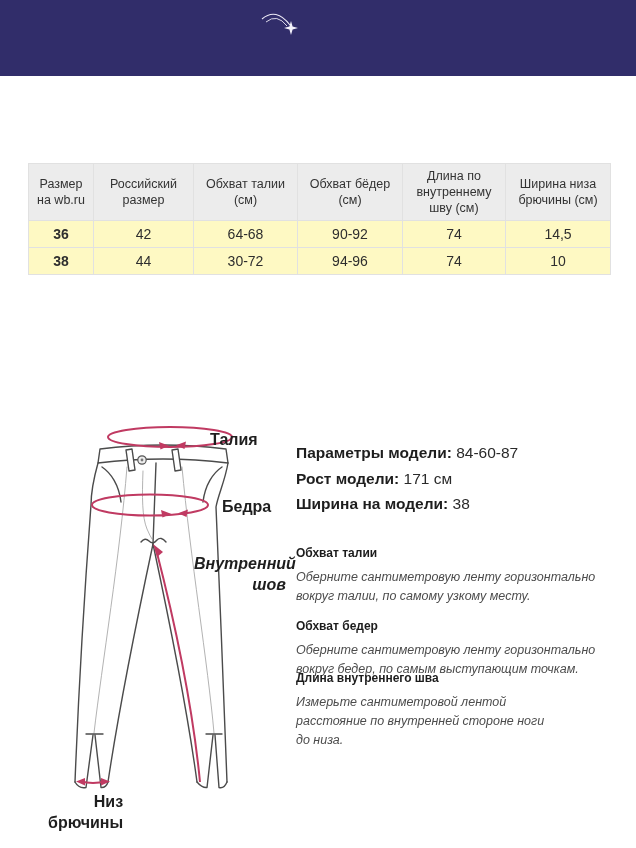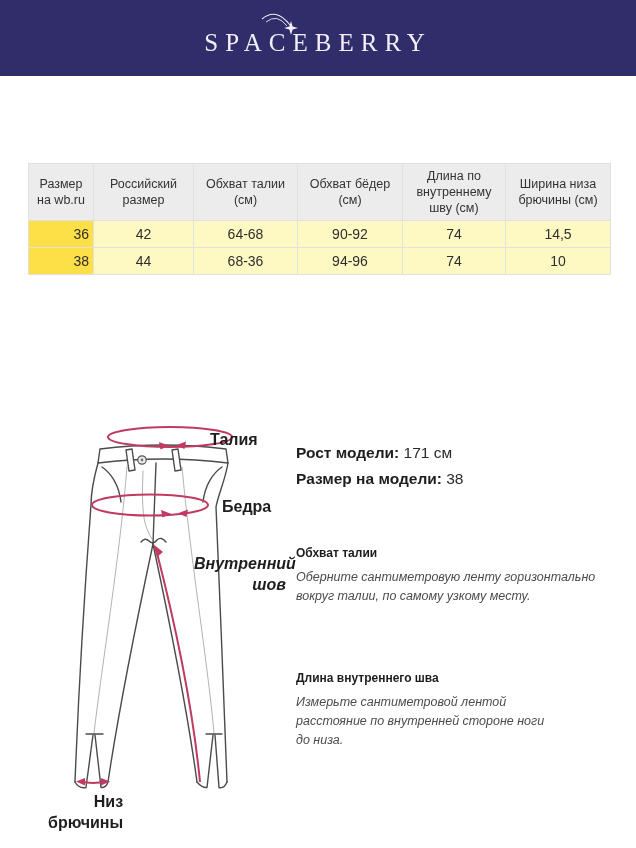--- a/index.html
+++ b/index.html
@@ -37,21 +37,21 @@
   }
   .size-table th{
     background:var(--table-header-bg);
     font-size:12.5px;line-height:16px;font-weight:500;color:#333333;
     height:54px;padding:4px 6px;
   }
   .size-table td{
     font-size:14px;color:#2e2e2e;height:27px;background:#fef9c3;padding:2px 4px;
   }
   .size-table td.first-col{
-    background:#fde047;font-weight:normal;text-align:right;
+    background:#fef9c3;font-weight:bold;
   }
   
   .diagram{position:absolute;left:0;top:0;}
   .sketch-svg{position:absolute;left:30px;top:415px;}
   .diagram-label{
     position:absolute;font-size:16px;font-weight:bold;color:#1e1e1e;line-height:21px;text-align:right;
   }
   .lbl-waist{left:210px;top:429px;}
   .lbl-hips{left:222px;top:496px;}
   .lbl-inseam{left:194px;top:553px;width:92px;font-style:italic;}
@@ -73,21 +73,20 @@
 <body>
 
 <div class="page">
 
   <div class="brand-header">
     <svg class="star-svg" width="48" height="32" viewBox="0 0 48 32">
       <path d="M4,13 Q18,1 32,19" fill="none" stroke="#eceaf6" stroke-width="1.1"></path>
       <path d="M8,16 Q19,7 29,20" fill="none" stroke="#eceaf6" stroke-width="0.9"></path>
       <polygon points="33,15 34.6,20.4 40,22 34.6,23.6 33,29 31.4,23.6 26,22 31.4,20.4" fill="#f3f1fb"></polygon>
     </svg>
-    <div class="brand-logo">SPACEBERRY</div>
   </div>
 
   <table class="size-table">
     <colgroup>
       <col style="width:65px">
         <col style="width:100px">
         <col style="width:104px">
       <col style="width:105px">
         <col style="width:103px">
         <col style="width:105px">
@@ -107,21 +106,21 @@
         <td class="first-col">36</td>
         <td>42</td>
         <td>64-68</td>
         <td>90-92</td>
         <td>74</td>
         <td>14,5</td>
       </tr>
       <tr>
         <td class="first-col">38</td>
         <td>44</td>
-        <td>68-36</td>
+        <td>30-72</td>
         <td>94-96</td>
         <td>74</td>
         <td>10</td>
       </tr>
     </tbody>
   </table>
 
   <div class="diagram">
     <svg class="sketch-svg" width="280" height="400" viewBox="0 0 280 400">
 
@@ -170,31 +169,39 @@
       </g>
     </svg>
     <span class="diagram-label lbl-waist">Талия</span>
     <span class="diagram-label lbl-hips">Бедра</span>
     <span class="diagram-label lbl-inseam">Внутренний шов</span>
     <span class="diagram-label lbl-hem">Низ брючины</span>
   </div>
 
   <div class="model-info">
     <div class="model-row">
+      <span class="mlabel">Параметры модели:</span>
+      <span class="mvalue">84-60-87</span>
+    </div>
+    <div class="model-row">
       <span class="mlabel">Рост модели:</span>
       <span class="mvalue">171 см</span>
     </div>
     <div class="model-row">
-      <span class="mlabel">Размер на модели:</span>
+      <span class="mlabel">Ширина на модели:</span>
       <span class="mvalue">38</span>
     </div>
   </div>
 
   <div class="guide-section gs-1">
     <div class="guide-title">Обхват талии</div>
     <div class="guide-text">Оберните сантиметровую ленту горизонтально вокруг талии, по самому узкому месту.</div>
   </div>
+  <div class="guide-section gs-2">
+    <div class="guide-title">Обхват бедер</div>
+    <div class="guide-text">Оберните сантиметровую ленту горизонтально вокруг бедер, по самым выступающим точкам.</div>
+  </div>
   <div class="guide-section gs-3">
     <div class="guide-title">Длина внутреннего шва</div>
     <div class="guide-text">Измерьте сантиметровой лентой расстояние по внутренней стороне ноги до низа.</div>
   </div>
 
 </div>
 
 </body></html>

